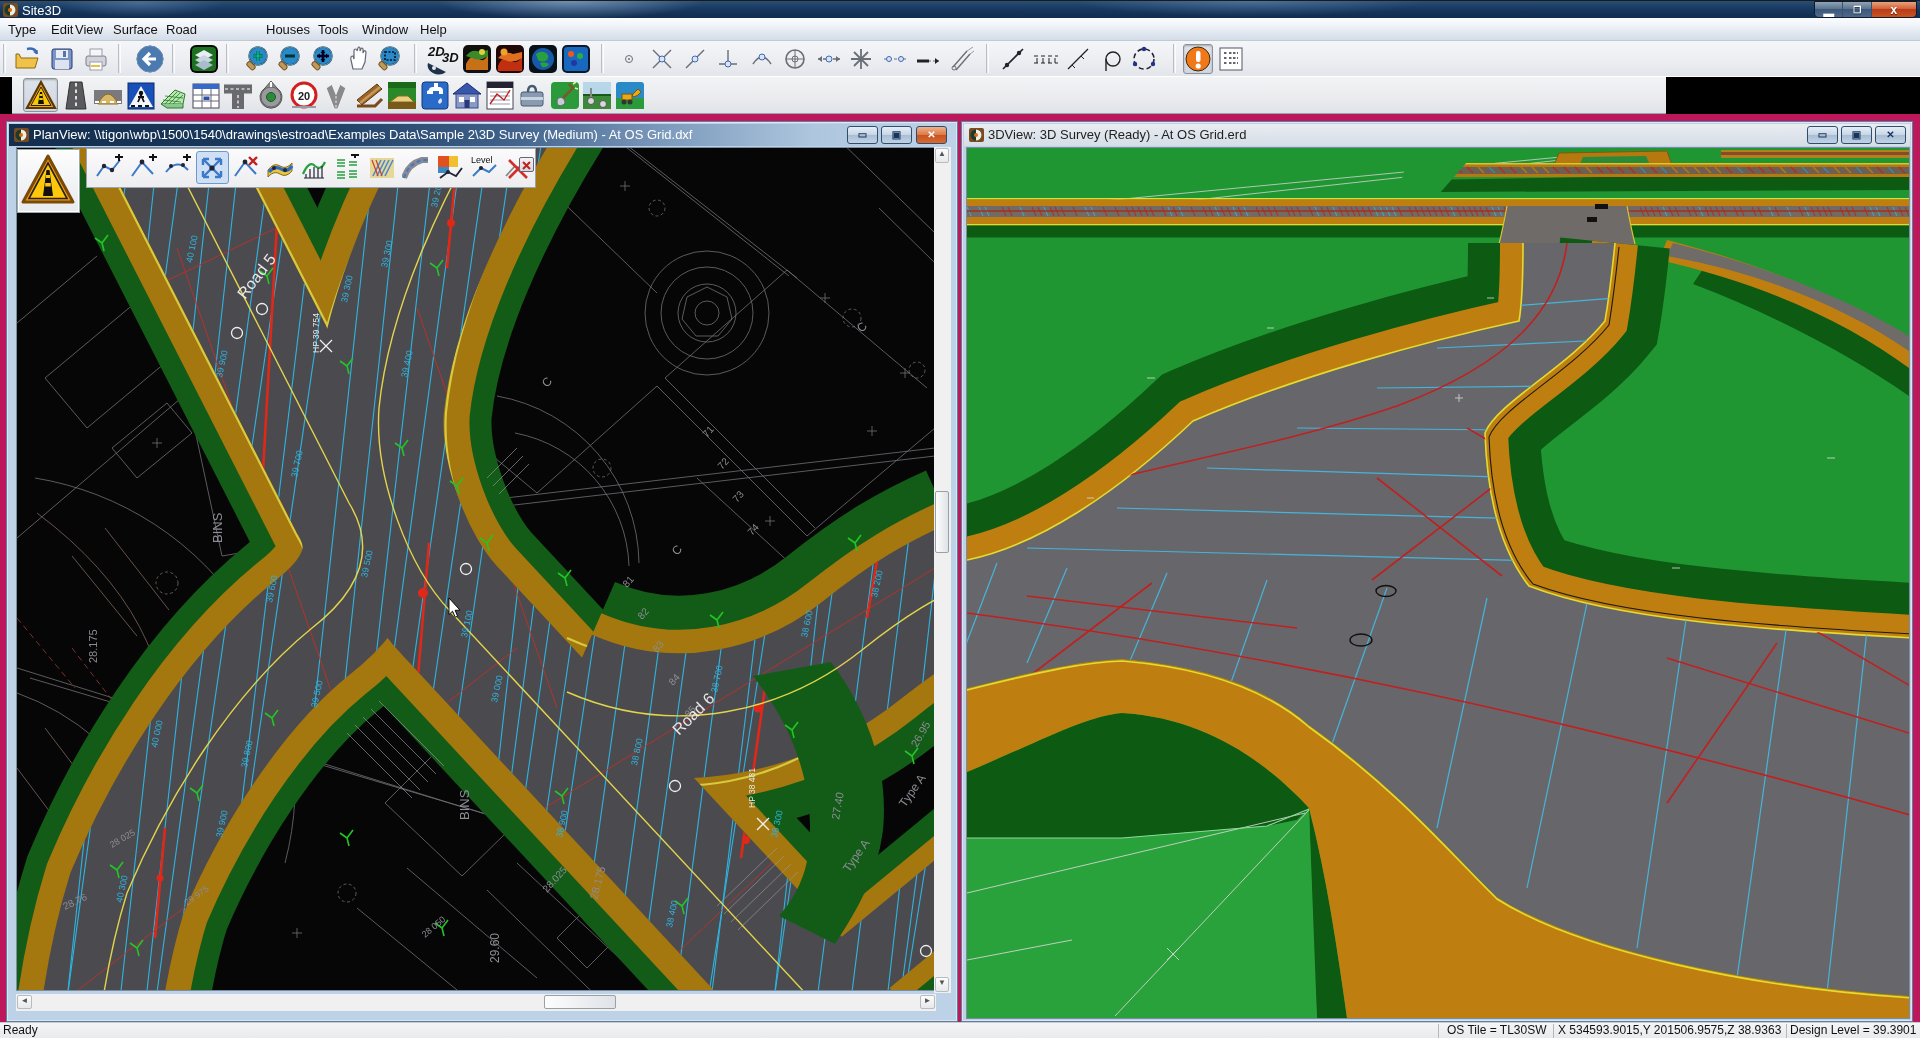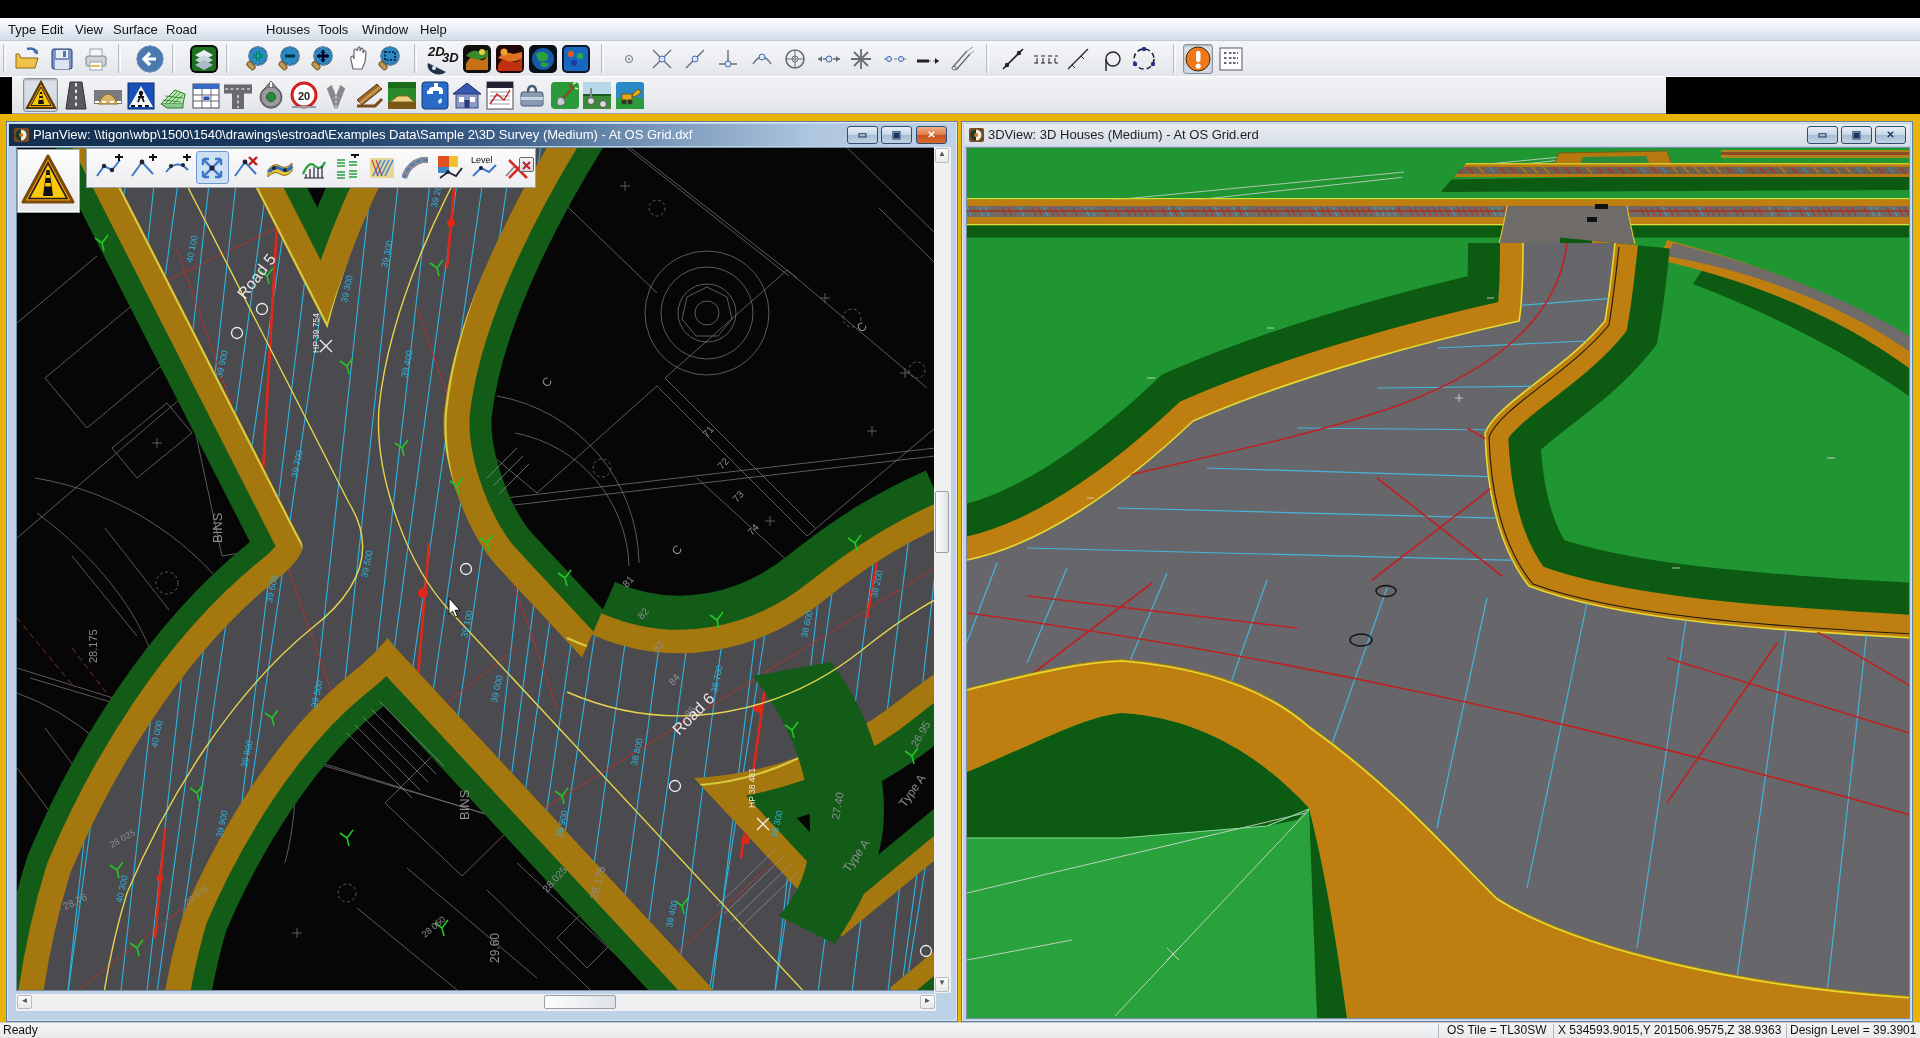--- a/index.html
+++ b/index.html
@@ -27,21 +27,21 @@
 
 #tb1 { position:absolute; left:0; top:41px; width:1920px; height:36px;
   background:linear-gradient(180deg,#f5f6f8 0%,#ebedf1 60%,#e2e5ea 100%); border-bottom:1px solid #fff;font-style:italic; }
 #tb2 { position:absolute; left:12px; top:77px; width:1654px; height:37px;
   background:linear-gradient(180deg,#f2f3f5 0%,#e9ebee 60%,#e0e3e8 100%); border-bottom:1px solid #9aa4b0; }
 .sep { position:absolute; top:3px; width:3px; height:29px; border-left:1px solid #b9bec6; border-right:1px solid #fbfcfd; }
 .tbtn { position:absolute; top:3px; width:30px; height:30px; }
 .tbtn2 { position:absolute; top:2px; width:32px; height:32px; }
 .pressed { border:1px solid #8a929e; border-radius:3px; background:linear-gradient(180deg,#dde3ea,#cfd7e2); box-shadow:inset 0 1px 2px rgba(0,0,0,.25); }
 
-#mdi { position:absolute; left:0; top:114px; width:1920px; height:908px; background:#eab308;padding-left:48px; }
+#mdi { position:absolute; left:0; top:114px; width:1920px; height:908px; background:#be185d;padding-left:48px; }
 .win { position:absolute; background:#bdd2e6; border:1px solid #5f7f9f; box-shadow:inset 0 0 0 1px rgba(255,255,255,.45); }
 .wtitle { position:absolute; left:2px; top:2px; right:2px; height:22px; overflow:hidden; }
 .wtitle .txt { position:absolute; left:24px; top:3px; font-size:13px; white-space:nowrap; }
 .wicon { position:absolute; left:5px; top:4px; width:15px; height:14px; }
 .wbtn { position:absolute; top:2px; width:31px; height:18px; border:1px solid #2f4d6e; border-radius:3px; }
 .wbtn .glyph { color:#17355c; text-shadow:none; font-size:10px; }
 .wbtnlight { background:linear-gradient(180deg,#e6eef7 0%,#c7d6e6 48%,#a9bed4 52%,#c2d2e2 100%); }
 .wbtnred { background:linear-gradient(180deg,#efb08a 0%,#dd7a48 48%,#c65424 52%,#d96a2e 100%); }
 .wclient { position:absolute; border:1px solid #7a8ea2; background:#000; }
 
@@ -50,24 +50,47 @@
 #statusbar .div { position:absolute; top:1px; width:1px; height:14px; background:#b4b9c0; }
 
 .sb { position:absolute; background:#f0f0f0; }
 .sbbtn { position:absolute; background:linear-gradient(180deg,#fdfdfd,#e6e8ea); border:1px solid #b8bcc2; border-radius:2px; color:#555; font-size:8px; text-align:center; }
 .sbthumb { position:absolute; background:linear-gradient(90deg,#fdfdfd,#dfe3e7); border:1px solid #9aa0a8; border-radius:2px; }
 </style>
 </head>
 <body>
 <div id="app">
 
+  <div id="titlebar">
+    <div class="glow1"></div>
+      <div class="glow2"></div>
+      <div class="glow3"></div>
+    <svg id="appicon" viewBox="0 0 15 14">
+        <rect x="0" y="0" width="15" height="14" rx="2" fill="#7a4a20"></rect>
+        <circle cx="7" cy="7" r="5.5" fill="#1a3a2a"></circle>
+        <path d="M7 1.5 A5.5 5.5 0 0 1 7 12.5 Z" fill="#f0ede2"></path>
+        <circle cx="7" cy="7" r="2" fill="#d96a10"></circle>
+      </svg>
+    <div id="apptitle">Site3D</div>
+    <div id="winbtns">
+      <div class="b min">
+          <span class="glyph" style="top:70%;">▬</span>
+        </div>
+      <div class="b max">
+          <span class="glyph" style="font-size:9px;">❐</span>
+        </div>
+      <div class="b cls">
+          <span class="glyph" style="font-size:12px;">x</span>
+        </div>
+    </div>
+  </div>
 
   <div id="menubar">
     <span style="left:8px;">Type</span>
-    <span style="left:41px;text-align:center;">Edit</span>
+    <span style="left:51px;text-align:center;">Edit</span>
     <span style="left:75px;">View</span>
     <span style="left:113px;">Surface</span>
     <span style="left:166px;">Road</span>
     <span style="left:207px;margin-top:37px;">Drainage</span>
     <span style="left:266px;">Houses</span>
     <span style="left:318px;">Tools</span>
     <span style="left:362px;">Window</span>
     <span style="left:420px;">Help</span>
   </div>
 
@@ -787,21 +810,21 @@
     </div>
 
     <div class="win" id="view3dwin" style="left:961px; top:7px; width:952px; height:901px;">
       <div class="wtitle" id="view3dtitle" style="background:linear-gradient(180deg,#e9edf2,#d5dde6);">
         <svg class="wicon" viewBox="0 0 15 14">
             <rect width="15" height="14" rx="2" fill="#7a4a20"></rect>
             <circle cx="7" cy="7" r="5.5" fill="#1a3a2a"></circle>
             <path d="M7 1.5 A5.5 5.5 0 0 1 7 12.5 Z" fill="#f0ede2"></path>
             <circle cx="7" cy="7" r="2" fill="#d96a10"></circle>
           </svg>
-        <span class="txt" style="color:#222;">3DView: 3D Houses (Medium) - At OS Grid.erd</span>
+        <span class="txt" style="color:#222;">3DView: 3D Survey (Ready) - At OS Grid.erd</span>
         <div class="wbtn wbtnlight" style="right:72px;">
             <span class="glyph">▭</span>
           </div>
         <div class="wbtn wbtnlight" style="right:38px;">
             <span class="glyph">▣</span>
           </div>
         <div class="wbtn wbtnlight" style="right:4px;">
             <span class="glyph">✕</span>
           </div>
       </div>

